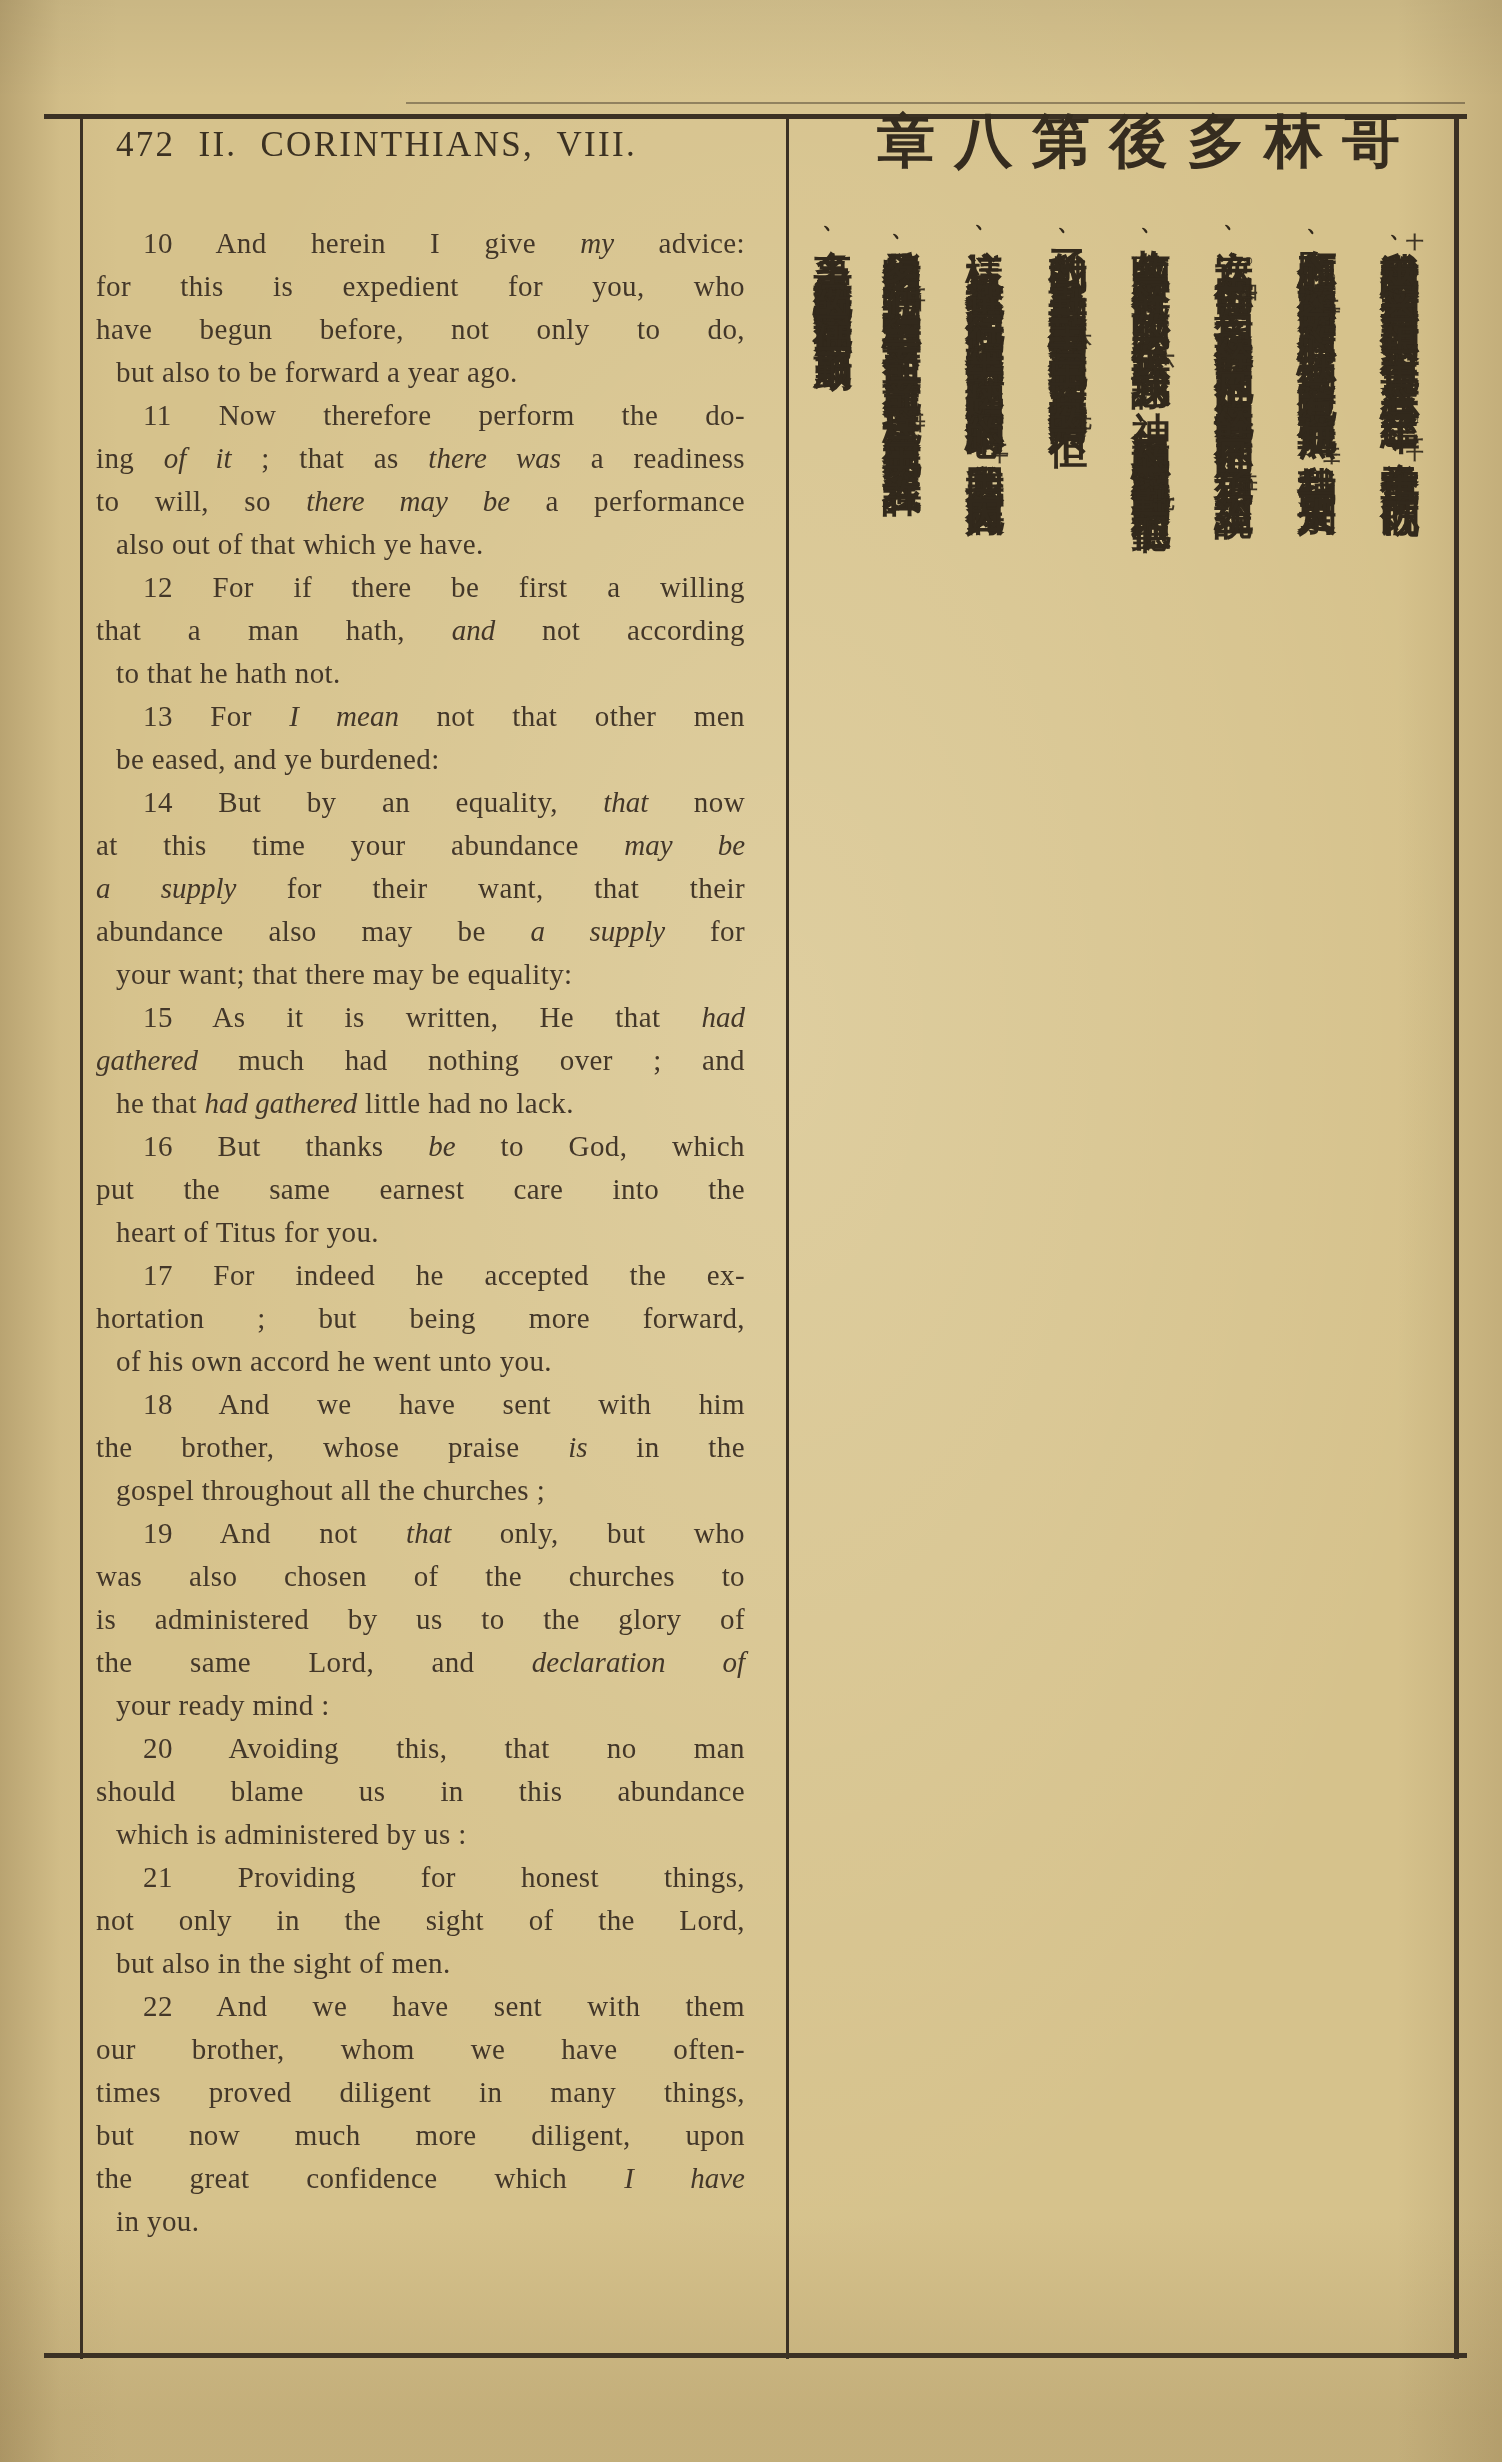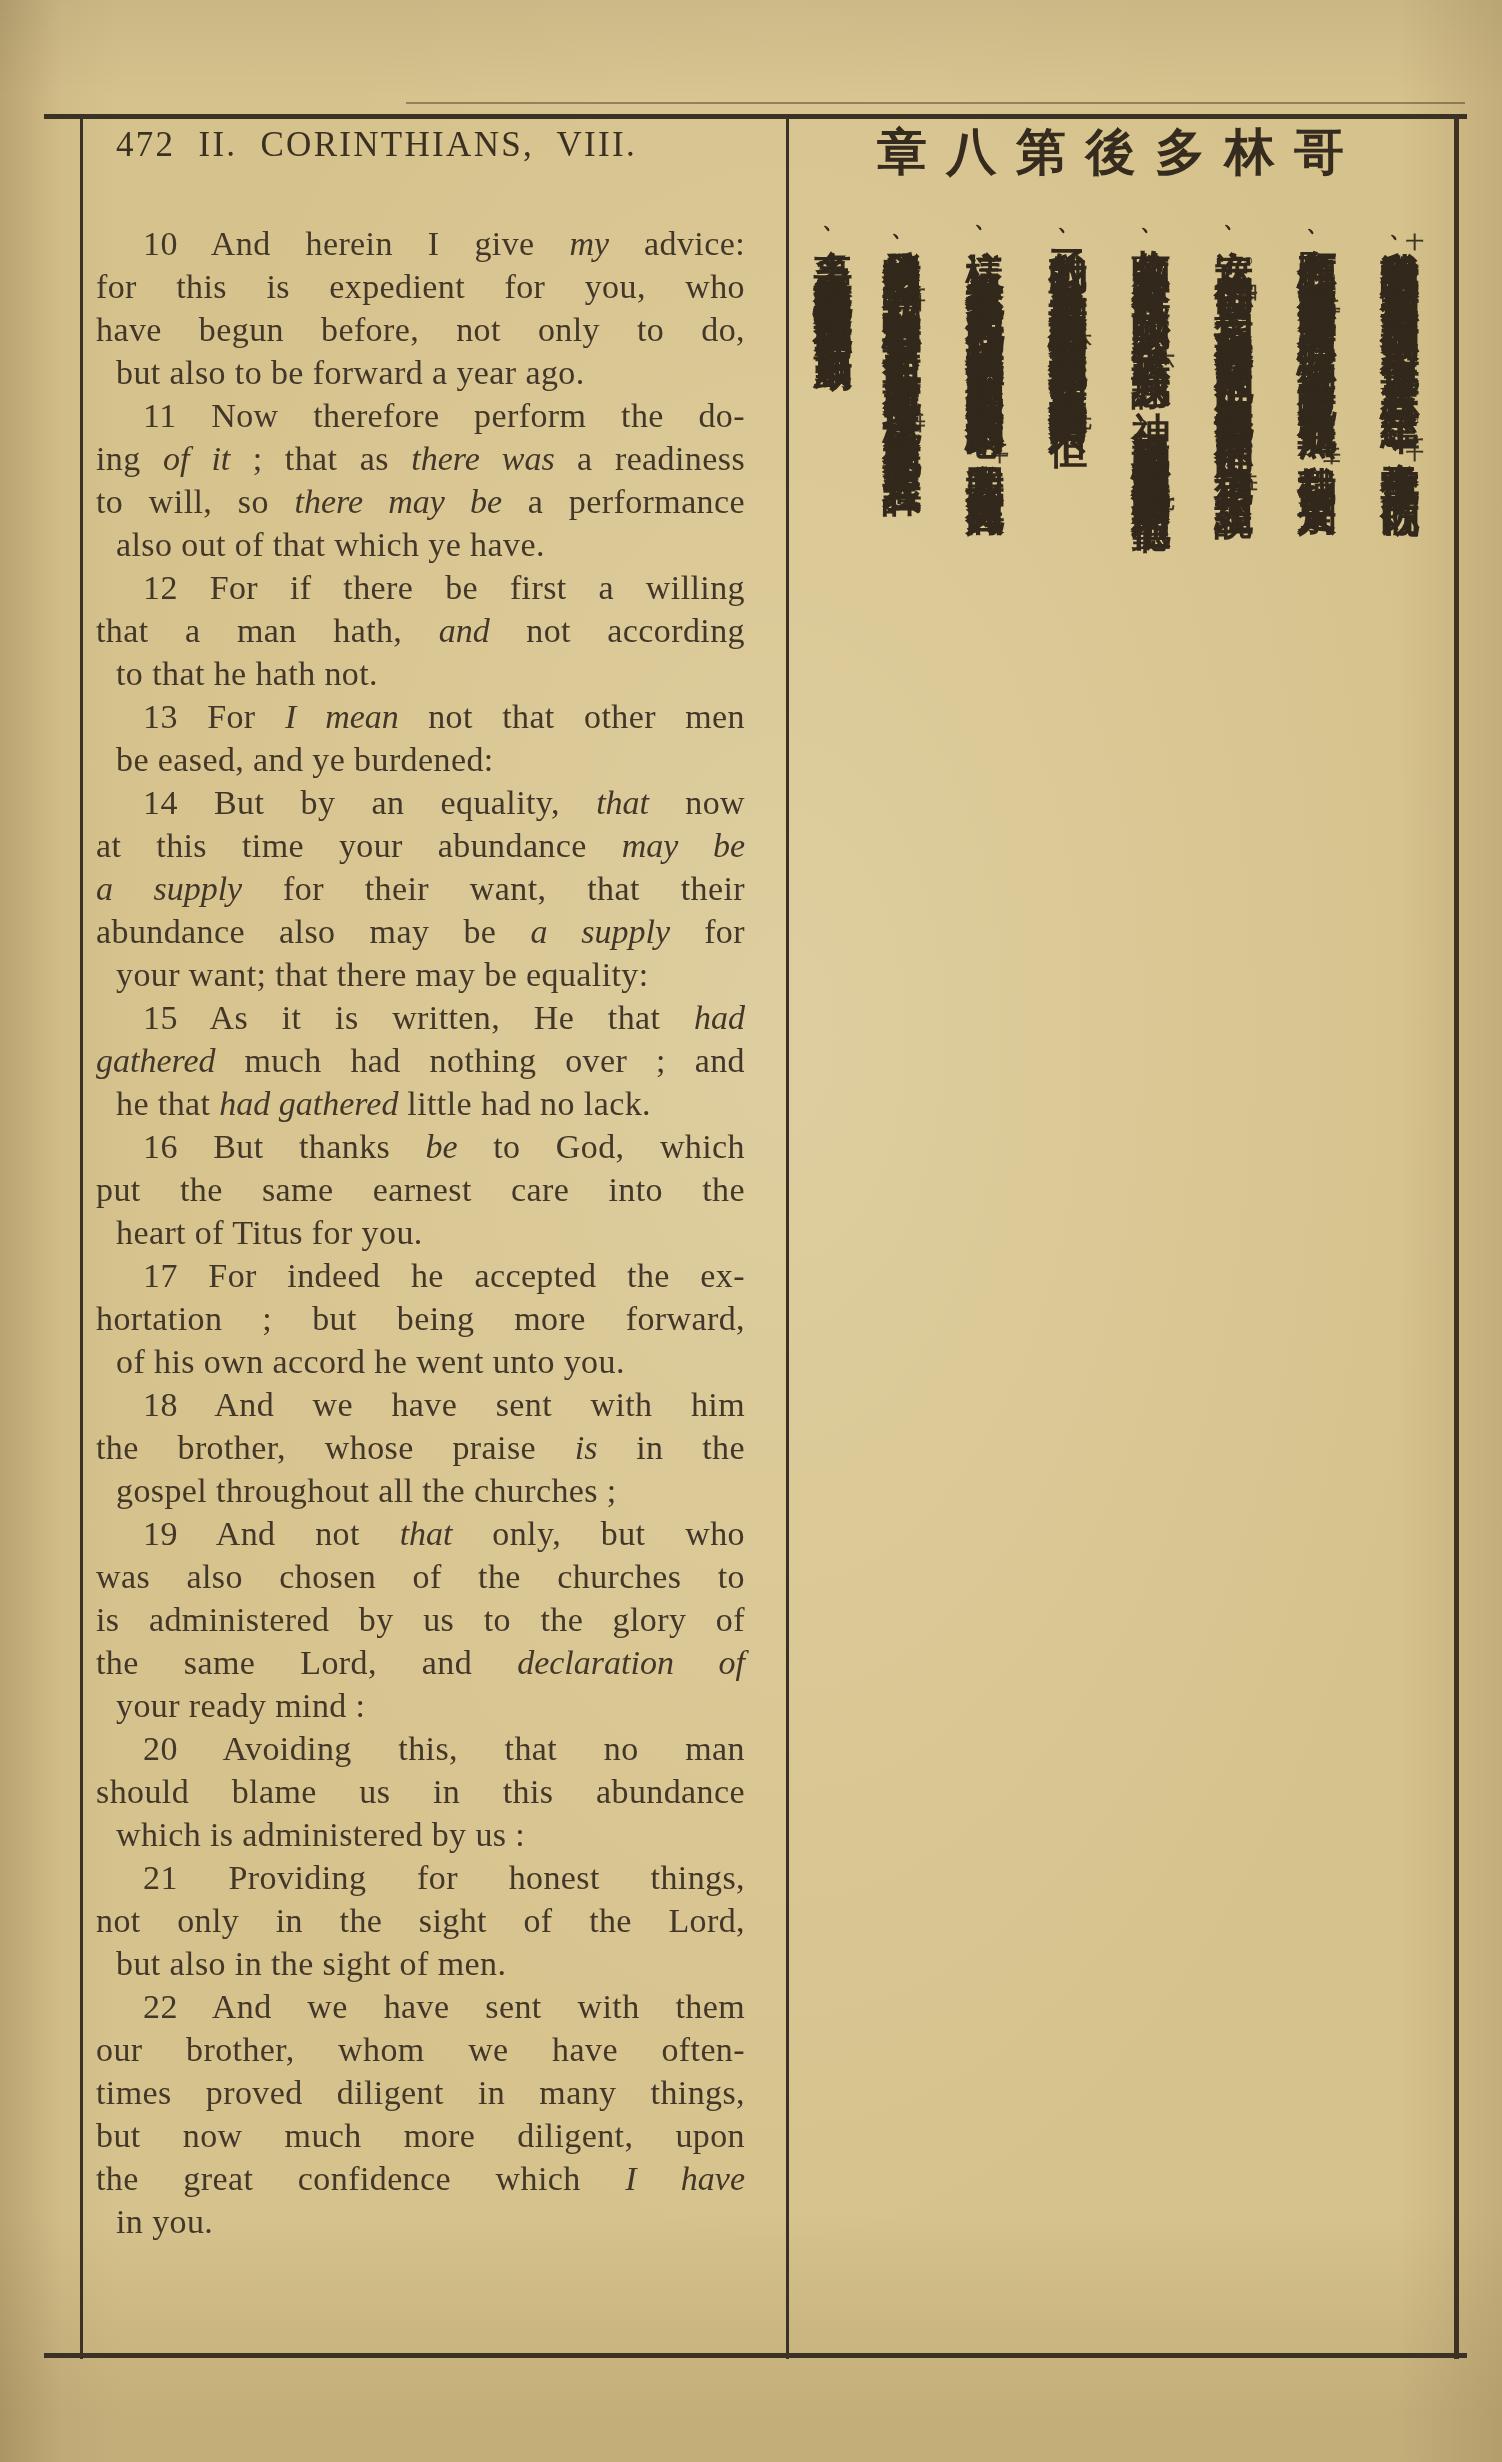--- a/index.html
+++ b/index.html
@@ -14,27 +14,27 @@
     color:#3a2f21;
   }
   .rule { position:absolute; background:#3b3124; }
   .rule.faint { opacity:.45; }
   
   .hdr-en {
     position:absolute; left:84px; top:125px; font-size:35px; letter-spacing:2.3px;
     word-spacing:12px; color:#3b3122; white-space:nowrap;padding-left:32px;
   }
   .hdr-zh {
-    position:absolute; left:877px; top:119px; font-size:50px; letter-spacing:19.5px;
+    position:absolute; left:877px; top:103px; font-size:58px; letter-spacing:19.5px;
     color:#352c1f; white-space:nowrap; font-weight:bold;
   }
   
   .en-text {
     position:absolute; left:96px; top:222px; width:649px;
-    font-size:34px; color:#433729;
+    font-size:29px; color:#433729;
   }
   .eline {
     line-height:43px; text-align:justify; text-align-last:justify;
     white-space:normal; letter-spacing:0.4px;
   }
   .eline.end { text-align-last:left;margin-left:20px; }
   .eline.vstart { text-indent:47px; }
   .eline i { font-style:italic; letter-spacing:0; }
   
   .zh-text {

